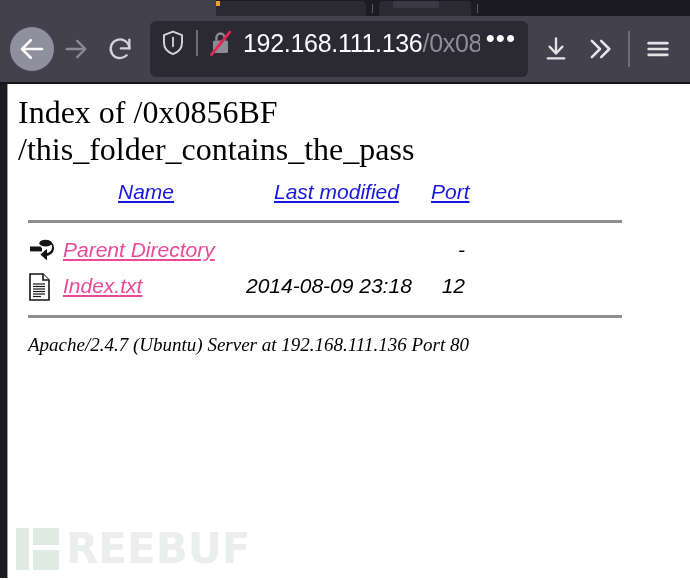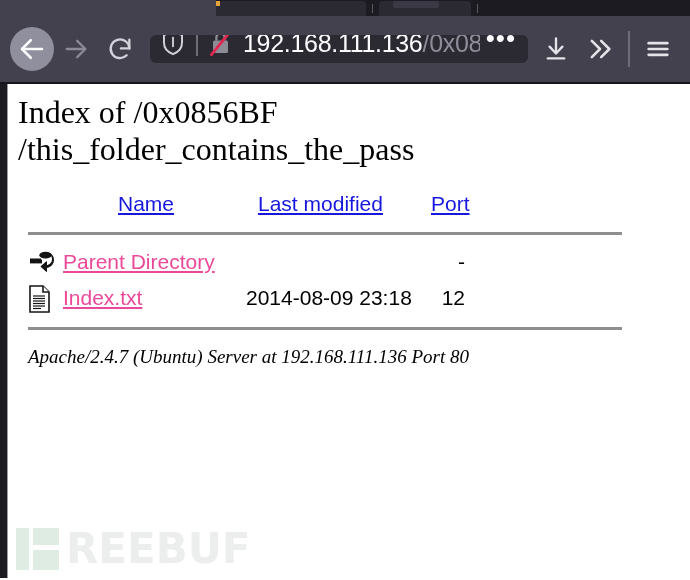--- a/index.html
+++ b/index.html
@@ -86,21 +86,21 @@
     width: 44px; height: 44px;
     display: flex; align-items: center; justify-content: center;
     border-radius: 50%;
     flex: 0 0 auto;
   }
   .navbtn.active { background: #8f8f9d; }
   .navbtn svg { display: block; }
 
   .urlbar {
     flex: 1 1 auto;
-    height: 28px;
+    height: 56px;
     background: #2b2a33;
     border-radius: 6px;
     display: flex;
     align-items: center;
     margin: 0 6px 0 8px;
     padding: 0 8px 12px 10px;
     box-sizing: border-box;
     min-width: 0;
     overflow: hidden;
   }
@@ -165,32 +165,33 @@
     font-size: 32px;
     font-weight: normal;
     line-height: 1.15;
     color: #000000;
     white-space: nowrap;
     font-family: "Liberation Serif", serif;
   }
   h1.idx .l2 { display: block; }
 
   .listing {
-    margin-top: 24px;
+    margin-top: 12px;
     font-size: 21px;
     color: #000;
     position: relative;
     width: 604px;
+    font-style: italic;
   }
   .hdrrow {
     position: relative;
     height: 34px;
   }
   .col-name   { position: absolute; left: 100px; }
-  .col-mod    { position: absolute; left: 240px; text-align: center; }
+  .col-mod    { position: absolute; left: 256px; text-align: center; }
   .col-size   { position: absolute; left: 413px; }
   .col-desc   { position: absolute; left: 462px; }
 
   .hdr a {
     color: #1717e0;
     text-decoration: underline;
     font-family: "Liberation Sans", sans-serif;
   }
   hr.rule {
     border: none;

